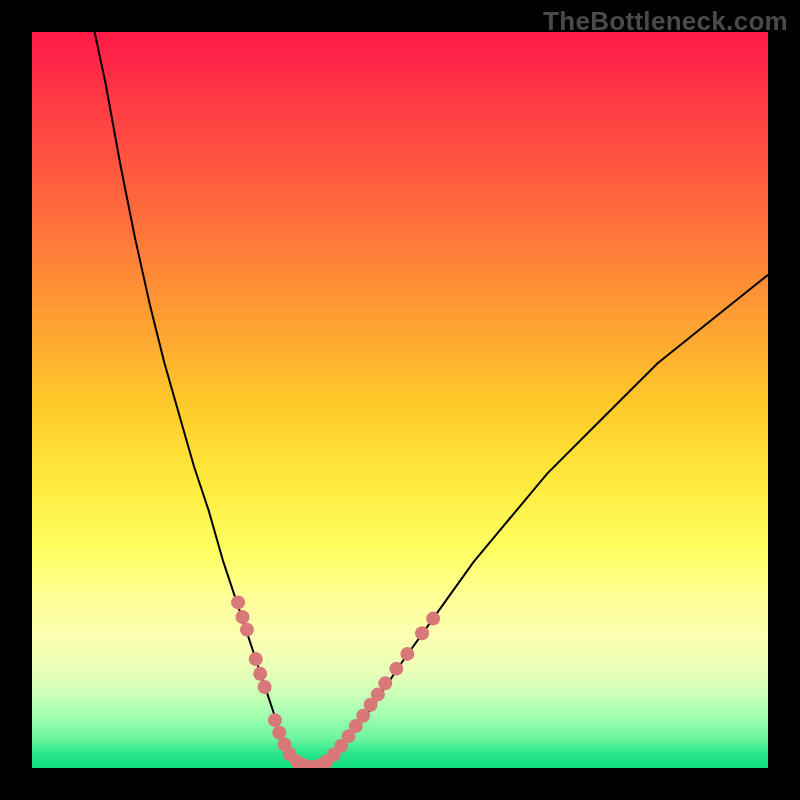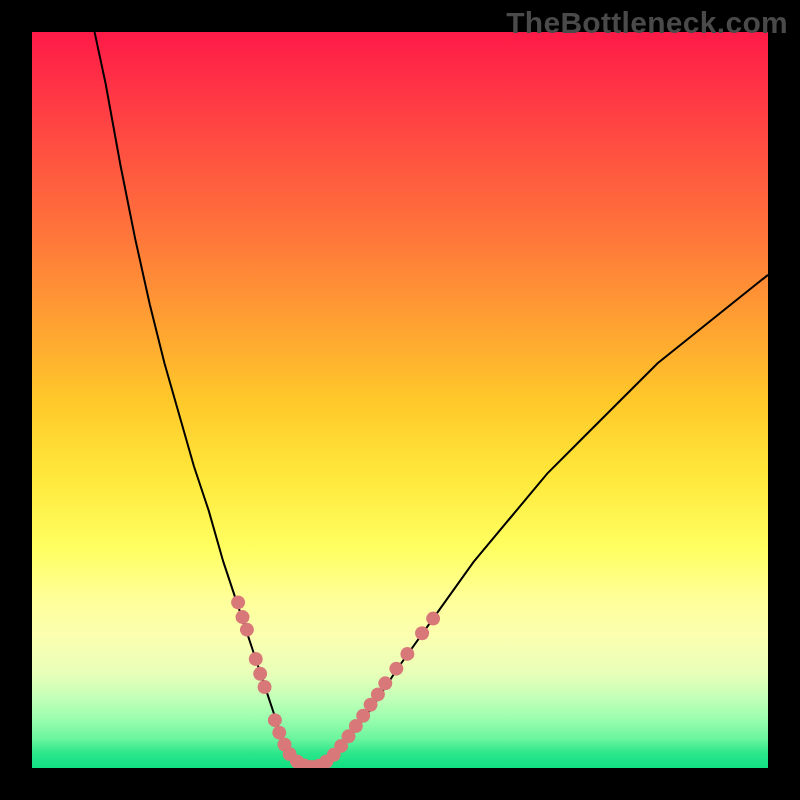--- a/index.html
+++ b/index.html
@@ -50,21 +50,21 @@
       #6cf59e 96%,
       #2be68a 98%,
       #10df82 100%
     );
   }
   .watermark {
     position: absolute;
     top: 6px;
     right: 12px;
     color: #4a4a4a;
-    font-size: 30px;
+    font-size: 26px;
     font-weight: 600;
     letter-spacing: 0.3px;
     user-select: none;
   }
   svg.curve {
     position: absolute;
     top: 0;
     left: 0;
     width: 100%;
     height: 100%;

